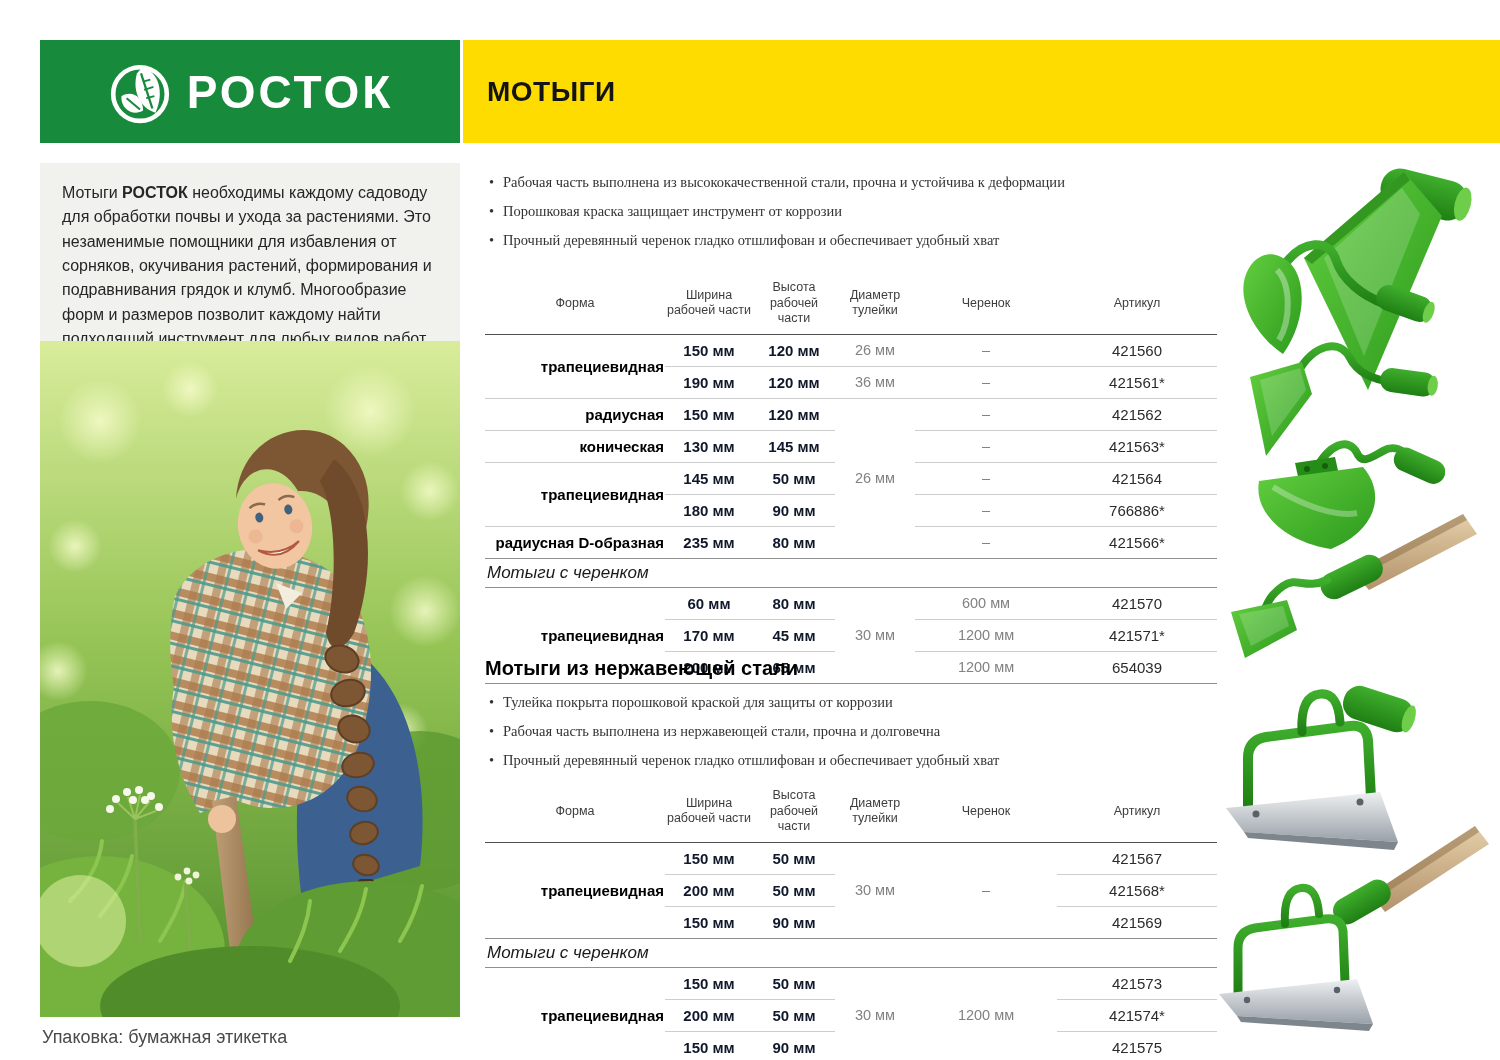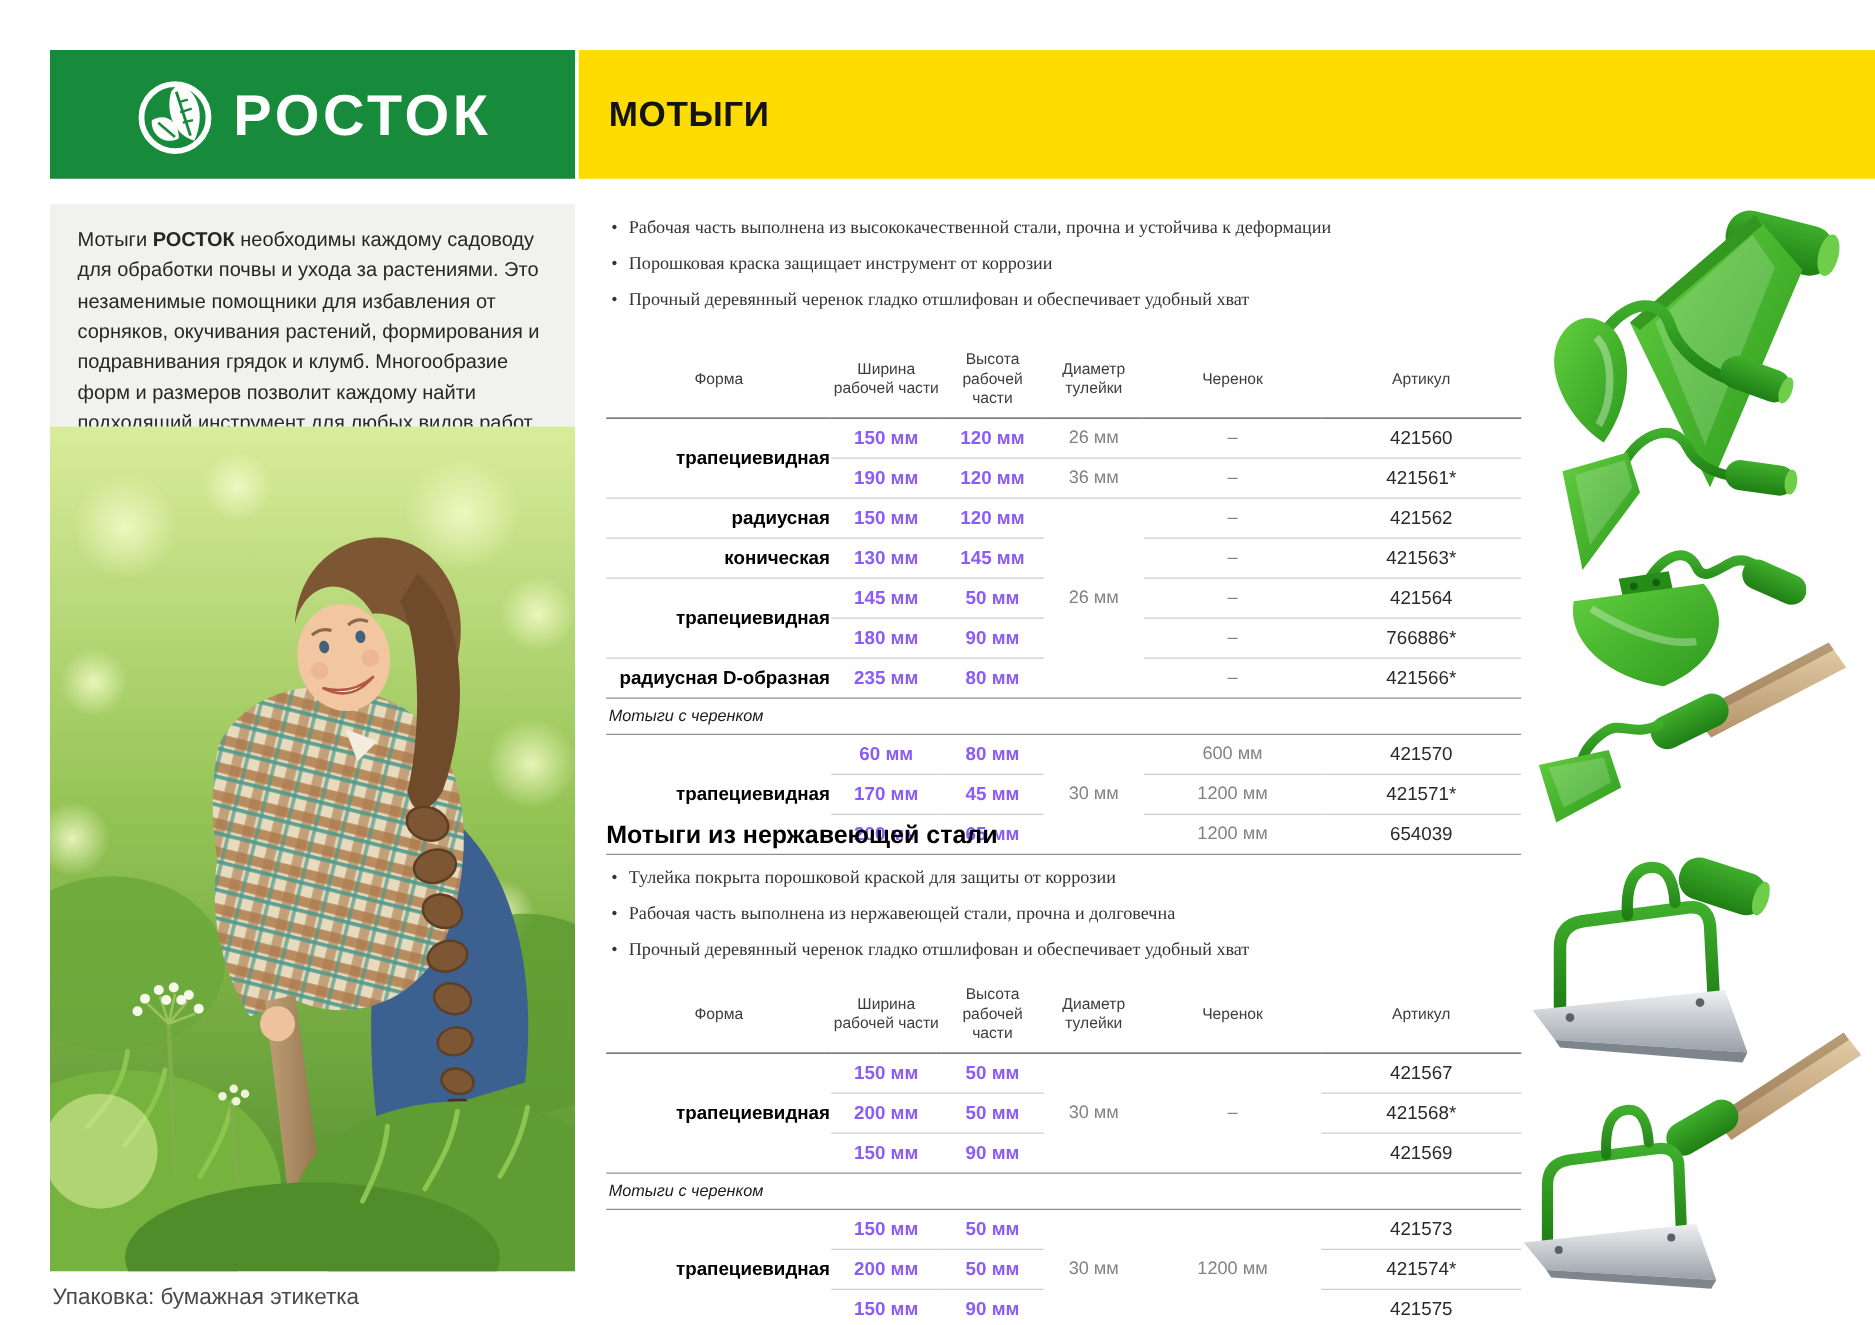--- a/index.html
+++ b/index.html
@@ -41,26 +41,26 @@
   table{border-collapse:separate;border-spacing:0;table-layout:fixed;width:732px;}
   th{
     font-size:12.5px;font-weight:normal;color:#3d3d3d;text-align:center;vertical-align:middle;
     padding:4px 0 7px;border-bottom:1px solid #4f4f4f;line-height:1.25;
   }
   td{
     height:29px;text-align:center;vertical-align:middle;
     border-bottom:1px solid #cdcdcd;font-size:15px;color:#2b2b2b;
   }
   td.form{text-align:right;font-weight:bold;color:#000;padding-left:2px;}
-  td.dim{font-weight:bold;color:#8b5cf6;}
+  td.dim{font-weight:bold;color:#0f172a;}
   td.muted{color:#828282;font-size:14.5px;}
   td.sku{color:#2b2b2b;}
   td.dark{border-bottom-color:#8f8f8f;}
   td.subheader{
-    text-align:left;font-style:italic;font-size:13px;color:#1a1a1a;height:26px;
+    text-align:left;font-style:italic;font-size:17px;color:#1a1a1a;height:26px;
     border-bottom:1px solid #8f8f8f;padding-left:2px;
   }
   
   .tool{position:absolute;}
 </style>
 </head>
 <body>
 
 <svg width="0" height="0" style="position:absolute" aria-hidden="true">
   <defs>

